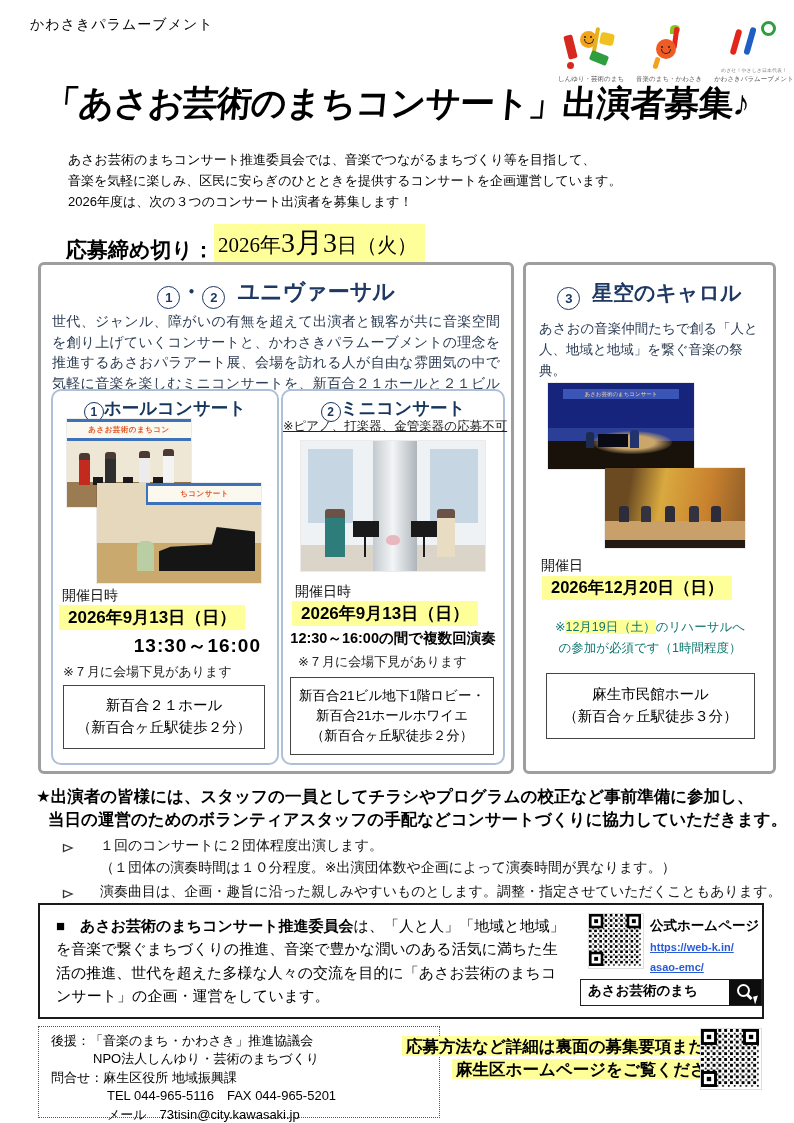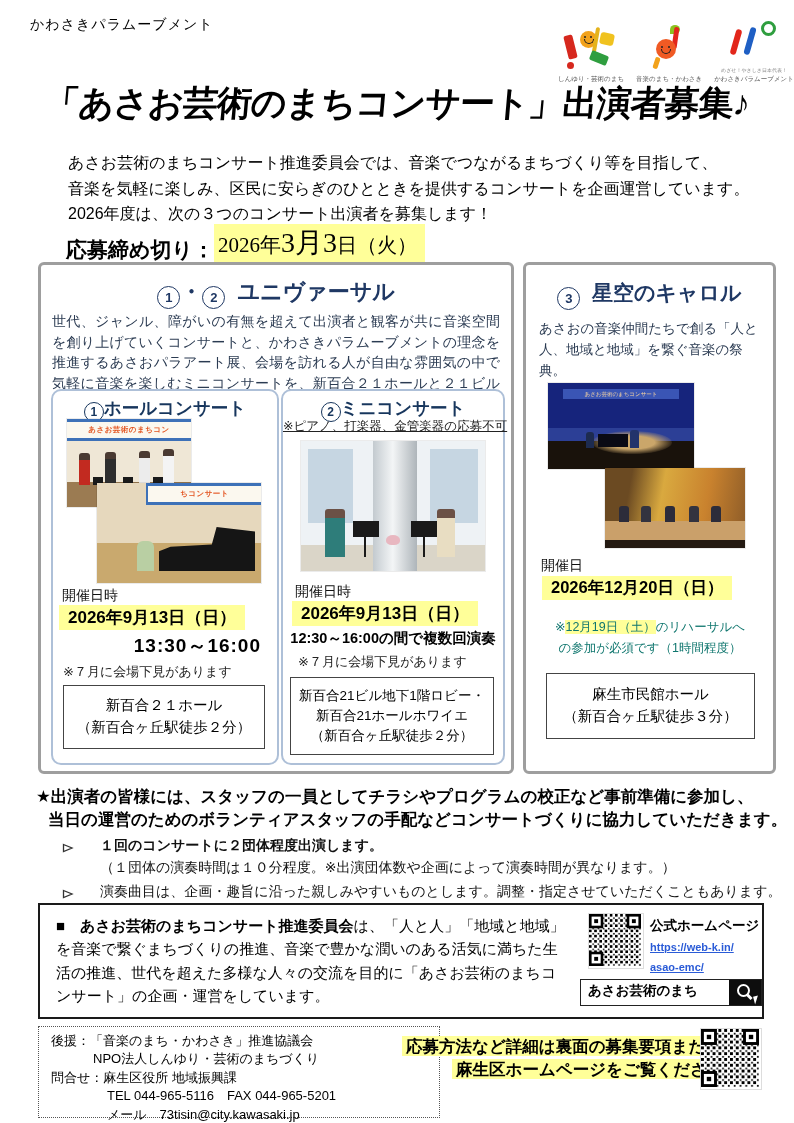--- a/index.html
+++ b/index.html
@@ -29,21 +29,21 @@
   .l2-flag{left:30px;top:0px;width:10px;height:9px;background:#8cc21e;border-radius:50% 50% 50% 0;}
   .l2-leg{left:14px;top:32px;width:5px;height:12px;background:#f2a21b;transform:rotate(18deg);}
   .l3-red{left:8px;top:12px;width:6px;height:26px;background:#e2261b;transform:rotate(16deg);border-radius:3px;}
   .l3-blue{left:22px;top:10px;width:6px;height:28px;background:#1f5fc4;transform:rotate(16deg);border-radius:3px;}
   .l3-ring{left:36px;top:4px;width:9px;height:9px;border:3px solid #2f9e3f;border-radius:50%;}
   .l3-cap-top{font-size:5px;color:#888;white-space:nowrap;}
 
   #main-title{left:0;right:0;top:80px;text-align:center;font-size:35px;font-weight:900;
               transform:skewX(-5deg);letter-spacing:-1px;}
 
-  #intro{left:68px;top:150px;font-size:16px;line-height:1.6;}
+  #intro{left:68px;top:150px;font-size:13px;line-height:1.6;}
   #deadline{left:66px;top:224px;display:flex;align-items:flex-end;font-family:Liberation Serif, serif;}
   #deadline .lbl{font-size:21px;font-weight:700;}
   #deadline .date{padding:0 8px 2px 4px;}
   #deadline .y{font-size:21px;}
   #deadline .big{font-size:28px;}
   #deadline .rest{font-size:20px;}
 
   .box{position:absolute;border:3px solid #9e9e9e;border-radius:6px;background:#fff;}
   #box-universal{left:38px;top:262px;width:470px;height:506px;}
   #box-carol{left:523px;top:262px;width:247px;height:506px;text-decoration:underline;}
@@ -116,21 +116,21 @@
              background:linear-gradient(100deg,#6b4a22 0 18%,#d9a93f 40%,#c9822e 70%,#8a5a28 100%);}
   #carol2-floor{position:absolute;left:0;right:0;bottom:0;height:34%;
                 background:linear-gradient(#caa06a 0 70%,#241a12 70%);}
 
   
   #notice1{left:36px;top:786px;font-size:16.5px;font-weight:700;}
   #notice2{left:48px;top:809px;font-size:16.5px;font-weight:700;}
   .bullet-arrow{position:absolute;width:12px;height:12px;}
   #ba1{left:62px;top:840px;} #ba2{left:62px;top:886px;}
   .bullet-txt{position:absolute;left:100px;font-size:14px;color:#111;}
-  #bt1a{top:837px;font-weight:bold;} #bt1b{top:859px;} #bt2a{top:883px;}
+  #bt1a{top:837px;} #bt1b{top:859px;} #bt2a{top:883px;}
 
   
   #committee{left:38px;top:903px;width:722px;height:112px;border:2px solid #1a1a1a;background:#fff;}
   #committee-text{position:absolute;left:16px;top:9px;width:512px;font-size:15px;line-height:1.55;}
   #committee-text b{font-weight:700;margin-top:36px;}
   .qr{background:#fff;border:1px solid #ddd;}
   #qr1{position:absolute;left:548px;top:8px;width:54px;height:54px;}
   #hp-label{position:absolute;left:610px;top:12px;font-size:13.5px;font-weight:700;}
   .bluelink{position:absolute;left:610px;font-size:11px;font-weight:700;color:#2a5bd7;text-decoration:underline;cursor:pointer;}
   #hp-link1{top:36px;} #hp-link2{top:56px;}

